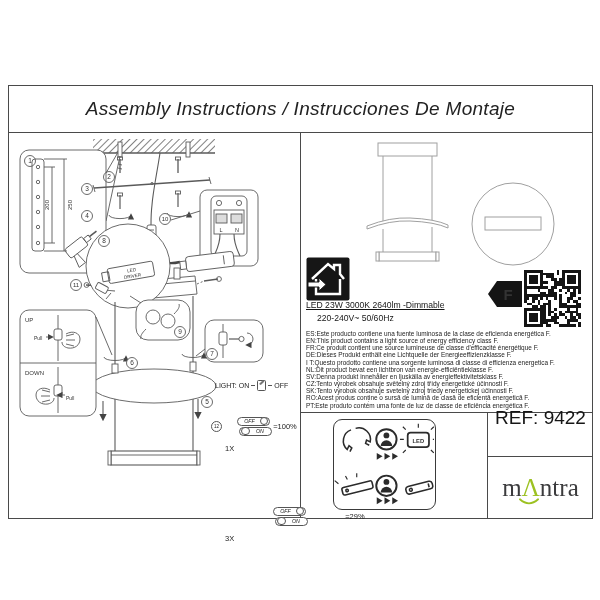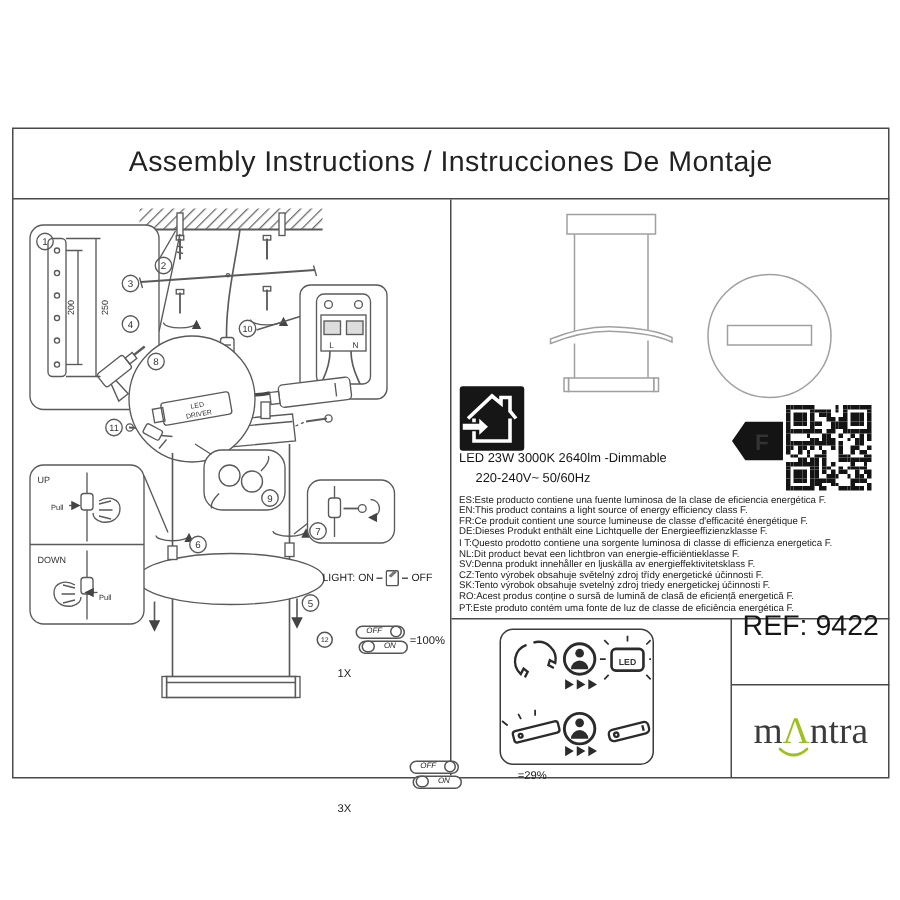--- a/index.html
+++ b/index.html
@@ -4,21 +4,21 @@
 <style>
   html,body{margin:0;padding:0;}
   body{width:600px;height:600px;background:#fff;position:relative;overflow:hidden;
        font-family:"Liberation Sans",sans-serif;color:#1e1e1e;}
   .abs{position:absolute;}
   
   .outer-frame{left:8px;top:85px;width:583px;height:432px;border:1px solid #4a4a4a;}
   .hline,.vline{background:#4a4a4a;}
   
   .page-title{left:8px;top:85px;width:585px;height:47px;display:flex;align-items:center;justify-content:center;
-      font-size:19px;letter-spacing:.3px;color:#222;}
+      font-size:19px;letter-spacing:.3px;color:#222;font-style:italic;}
   
   .spec{left:306px;font-size:8.6px;color:#161616;}
   .langs{left:306px;top:330px;width:286px;font-size:6.45px;line-height:7.15px;color:#1c1c1c;}
   .ref-cell{left:488px;top:396px;width:105px;height:43px;display:flex;align-items:center;justify-content:center;
       font-size:19px;color:#161616;}
   .brand-cell{left:488px;top:457px;width:105px;height:60px;display:flex;align-items:center;justify-content:center;}
   .brand{position:relative;font-family:"Liberation Serif",serif;font-size:25px;color:#3b3b3d;line-height:1;text-align:center;}
   .brand .lam{color:#9cc121;}
   .brand svg{position:absolute;left:17px;top:22px;width:20px;height:10px;}
   
@@ -788,21 +788,21 @@
     <i class="d"></i>
     <i class="d"></i>
     <i class="d"></i>
     <i class="d"></i>
     <i class="d"></i>
     <i class="d"></i>
     <i class=""></i>
     <i class="d"></i>
   </div>
 
-<div class="abs spec" style="top:300px;">LED 23W 3000K 2640lm -Dimmable</div>
+<div class="abs spec" style="top:300px;text-decoration:underline;">LED 23W 3000K 2640lm -Dimmable</div>
 <div class="abs spec" style="top:313px;margin-left:11px;">220-240V~ 50/60Hz</div>
 
 <div class="abs langs">
   <div>ES:Este producto contiene una fuente luminosa de la clase de eficiencia energética F.</div>
   <div>EN:This product contains a light source of energy efficiency class F.</div>
   <div>FR:Ce produit contient une source lumineuse de classe d'efficacité énergétique F.</div>
   <div>DE:Dieses Produkt enthält eine Lichtquelle der Energieeffizienzklasse F.</div>
   <div>I T:Questo prodotto contiene una sorgente luminosa di classe di efficienza energetica F.</div>
   <div>NL:Dit product bevat een lichtbron van energie-efficiëntieklasse F.</div>
   <div>SV:Denna produkt innehåller en ljuskälla av energieffektivitetsklass F.</div>

